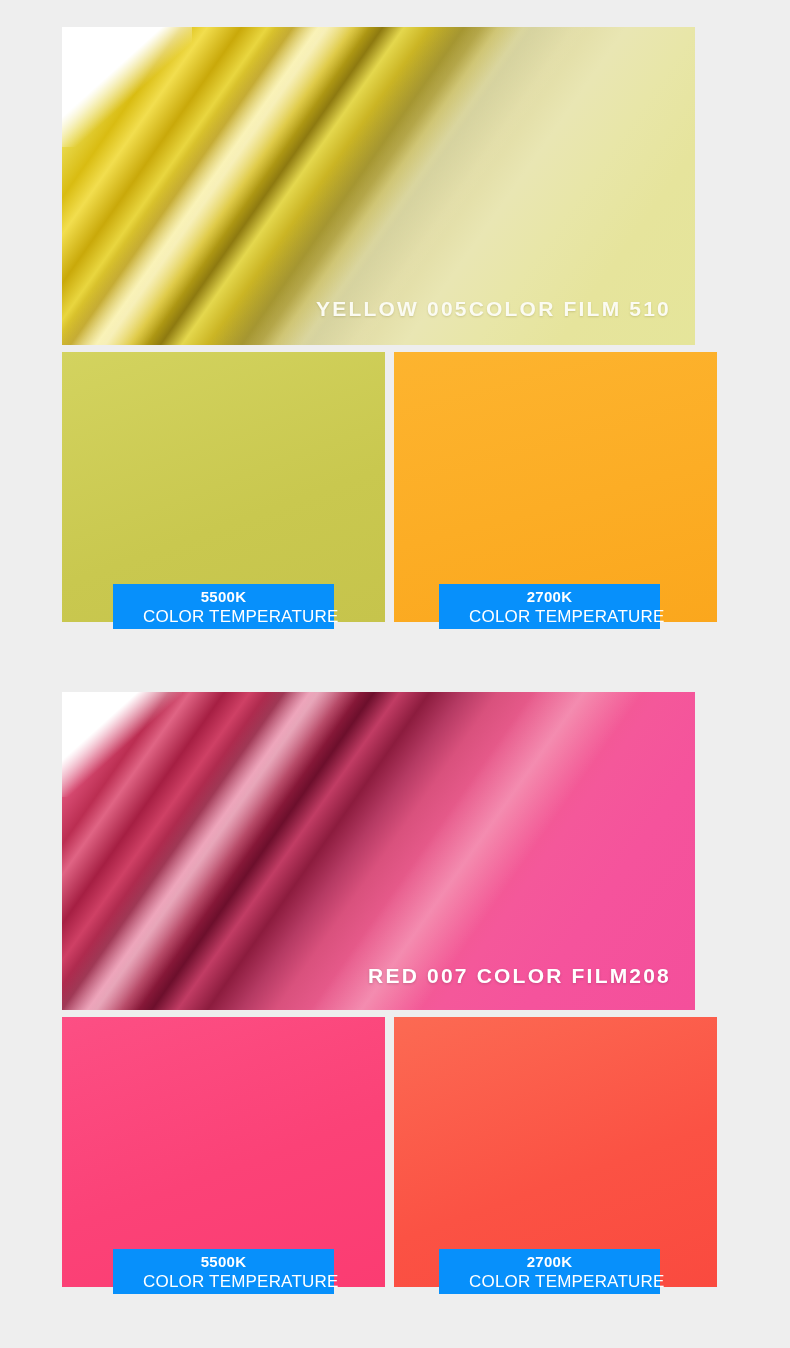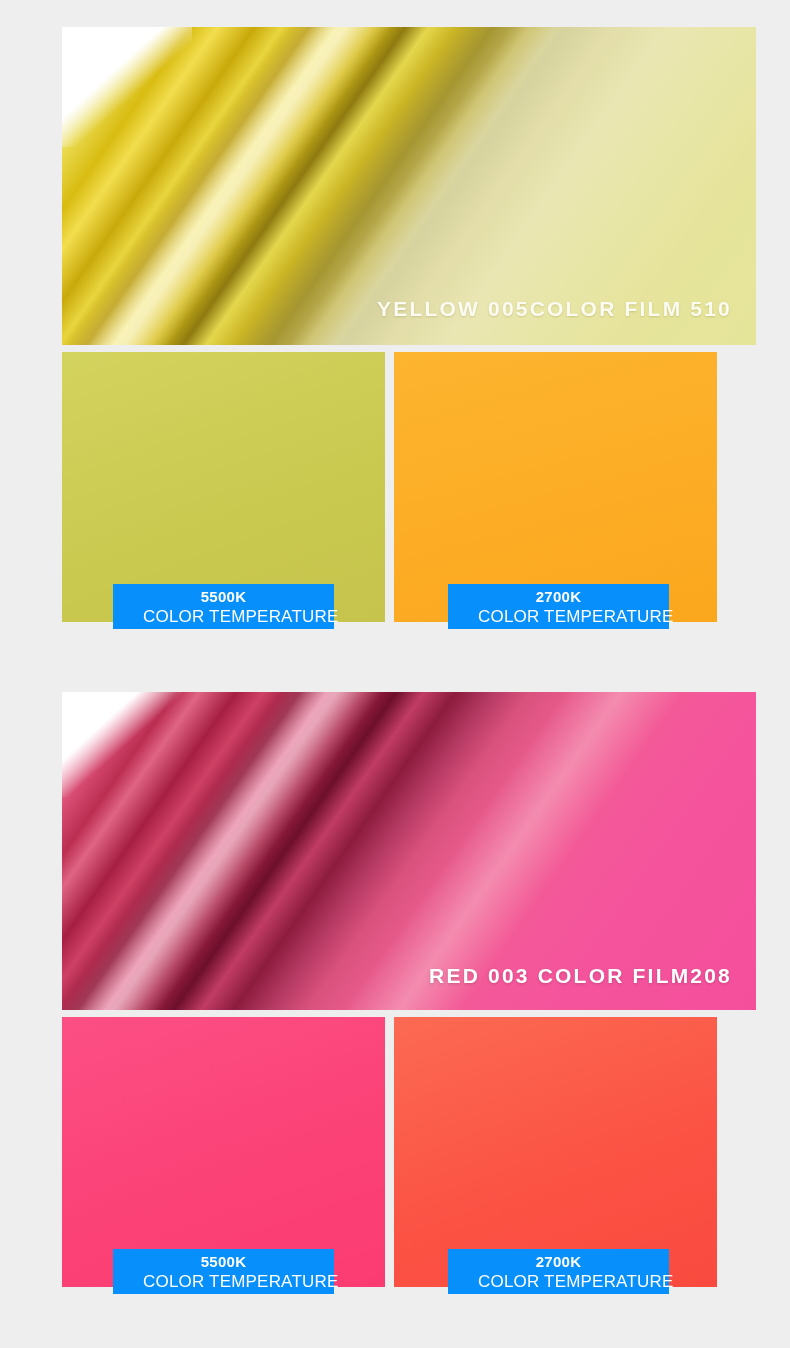--- a/index.html
+++ b/index.html
@@ -24,21 +24,21 @@
     position: absolute;
     left: 62px;
     width: 655px;
   }
   .section-yellow { top: 27px; }
   .section-red    { top: 692px; }
 
   
   .hero {
     position: relative;
-    width: 694px;
+    width: 633px;
     height: 318px;
     overflow: hidden;
   }
 
   .hero-base { position: absolute; inset: 0; }
 
   
   .hero-yellow .hero-base {
     background:
       linear-gradient(125deg,
@@ -184,21 +184,21 @@
   .badge {
     position: absolute;
     width: 221px;
     height: 45px;
     background: #0790fb;
     color: #ffffff;
     text-align: center;
     padding-top: 3px;
   }
   .badge-left  { left: 51px;  top: 232px; }
-  .badge-right { left: 386px; top: 232px; }
+  .badge-right { left: 377px; top: 232px; }
 
   .badge-temp {
     display: block;
     font-size: 15px;
     font-weight: bold;
     line-height: 19px;
     letter-spacing: 0.3px;
   }
   .badge-label {
     display: block;
@@ -243,21 +243,21 @@
     </div>
   </div>
 
   <div class="section section-red">
 
     <div class="hero hero-red">
       <div class="hero-base"></div>
       <div class="sheen-a"></div>
       <div class="sheen-b"></div>
       <div class="corner-white"></div>
-      <div class="hero-title">RED 003 COLOR FILM208</div>
+      <div class="hero-title">RED 007 COLOR FILM208</div>
     </div>
 
     <div class="swatch-row">
 
       <div class="swatch swatch-left sw-pink"></div>
 
       <div class="swatch swatch-right sw-coral"></div>
 
       <div class="badge badge-left">
         <span class="badge-temp">5500K</span>

